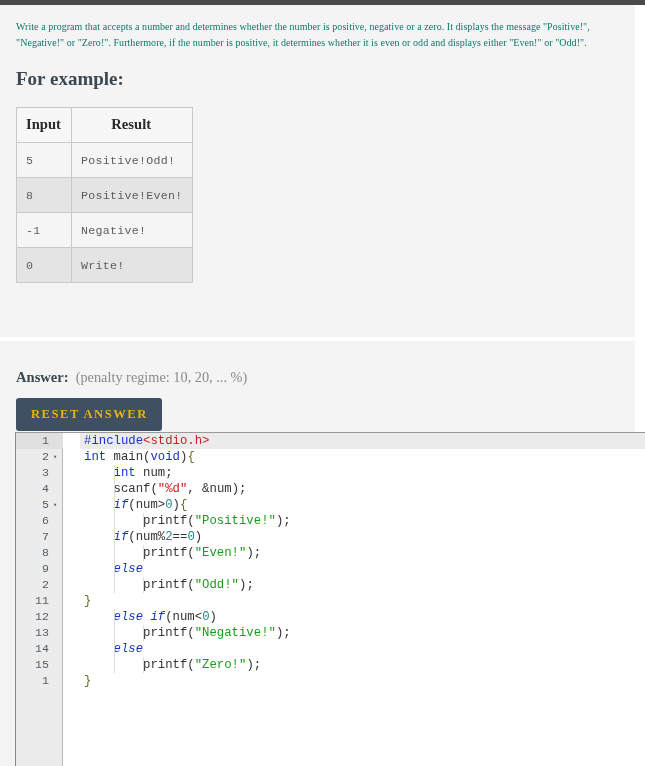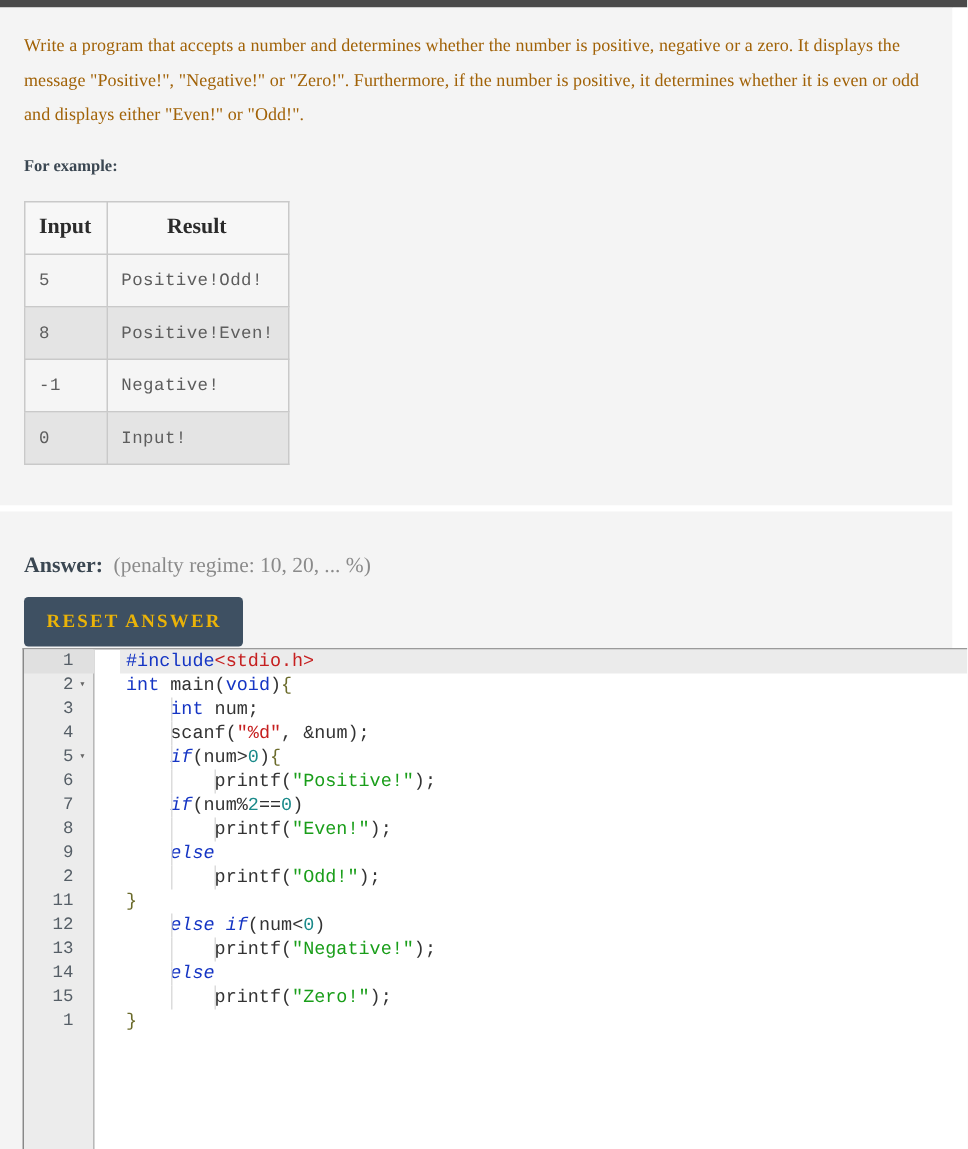--- a/index.html
+++ b/index.html
@@ -25,28 +25,28 @@
   
   .question-block {
     position: absolute;
     top: 5px; left: 0;
     width: 635px;
     height: 332px;
     background: #f4f4f4;
     padding: 14px 18px 0 16px;
   }
   .qtext {
-    font-size: 12px;
-    line-height: 23px;
-    color: #a16207;
+    font-size: 10px;
+    line-height: 16px;
+    color: #0f766e;
     margin: 0 0 17px 0;
     letter-spacing: 0.05px;
   }
   .for-example {
-    font-size: 11px;
+    font-size: 19px;
     font-weight: bold;
     color: #3b4752;
     margin: 0 0 17px 0;
   }
   
   table.examples {
     border-collapse: collapse;
     border: 1px solid #c9c9c9;
     table-layout: fixed;
   }
@@ -239,21 +239,21 @@
         <tr class="row-even">
           <td>8</td>
           <td>Positive!Even!</td>
         </tr>
         <tr class="row-odd">
           <td>-1</td>
           <td>Negative!</td>
         </tr>
         <tr class="row-even">
           <td>0</td>
-          <td>Input!</td>
+          <td>Write!</td>
         </tr>
       </tbody>
     </table>
   </div>
 
   <div class="rightstrip"></div>
   <div class="sep-white"></div>
 
   <div class="answer-block">
     <div class="answer-line">

